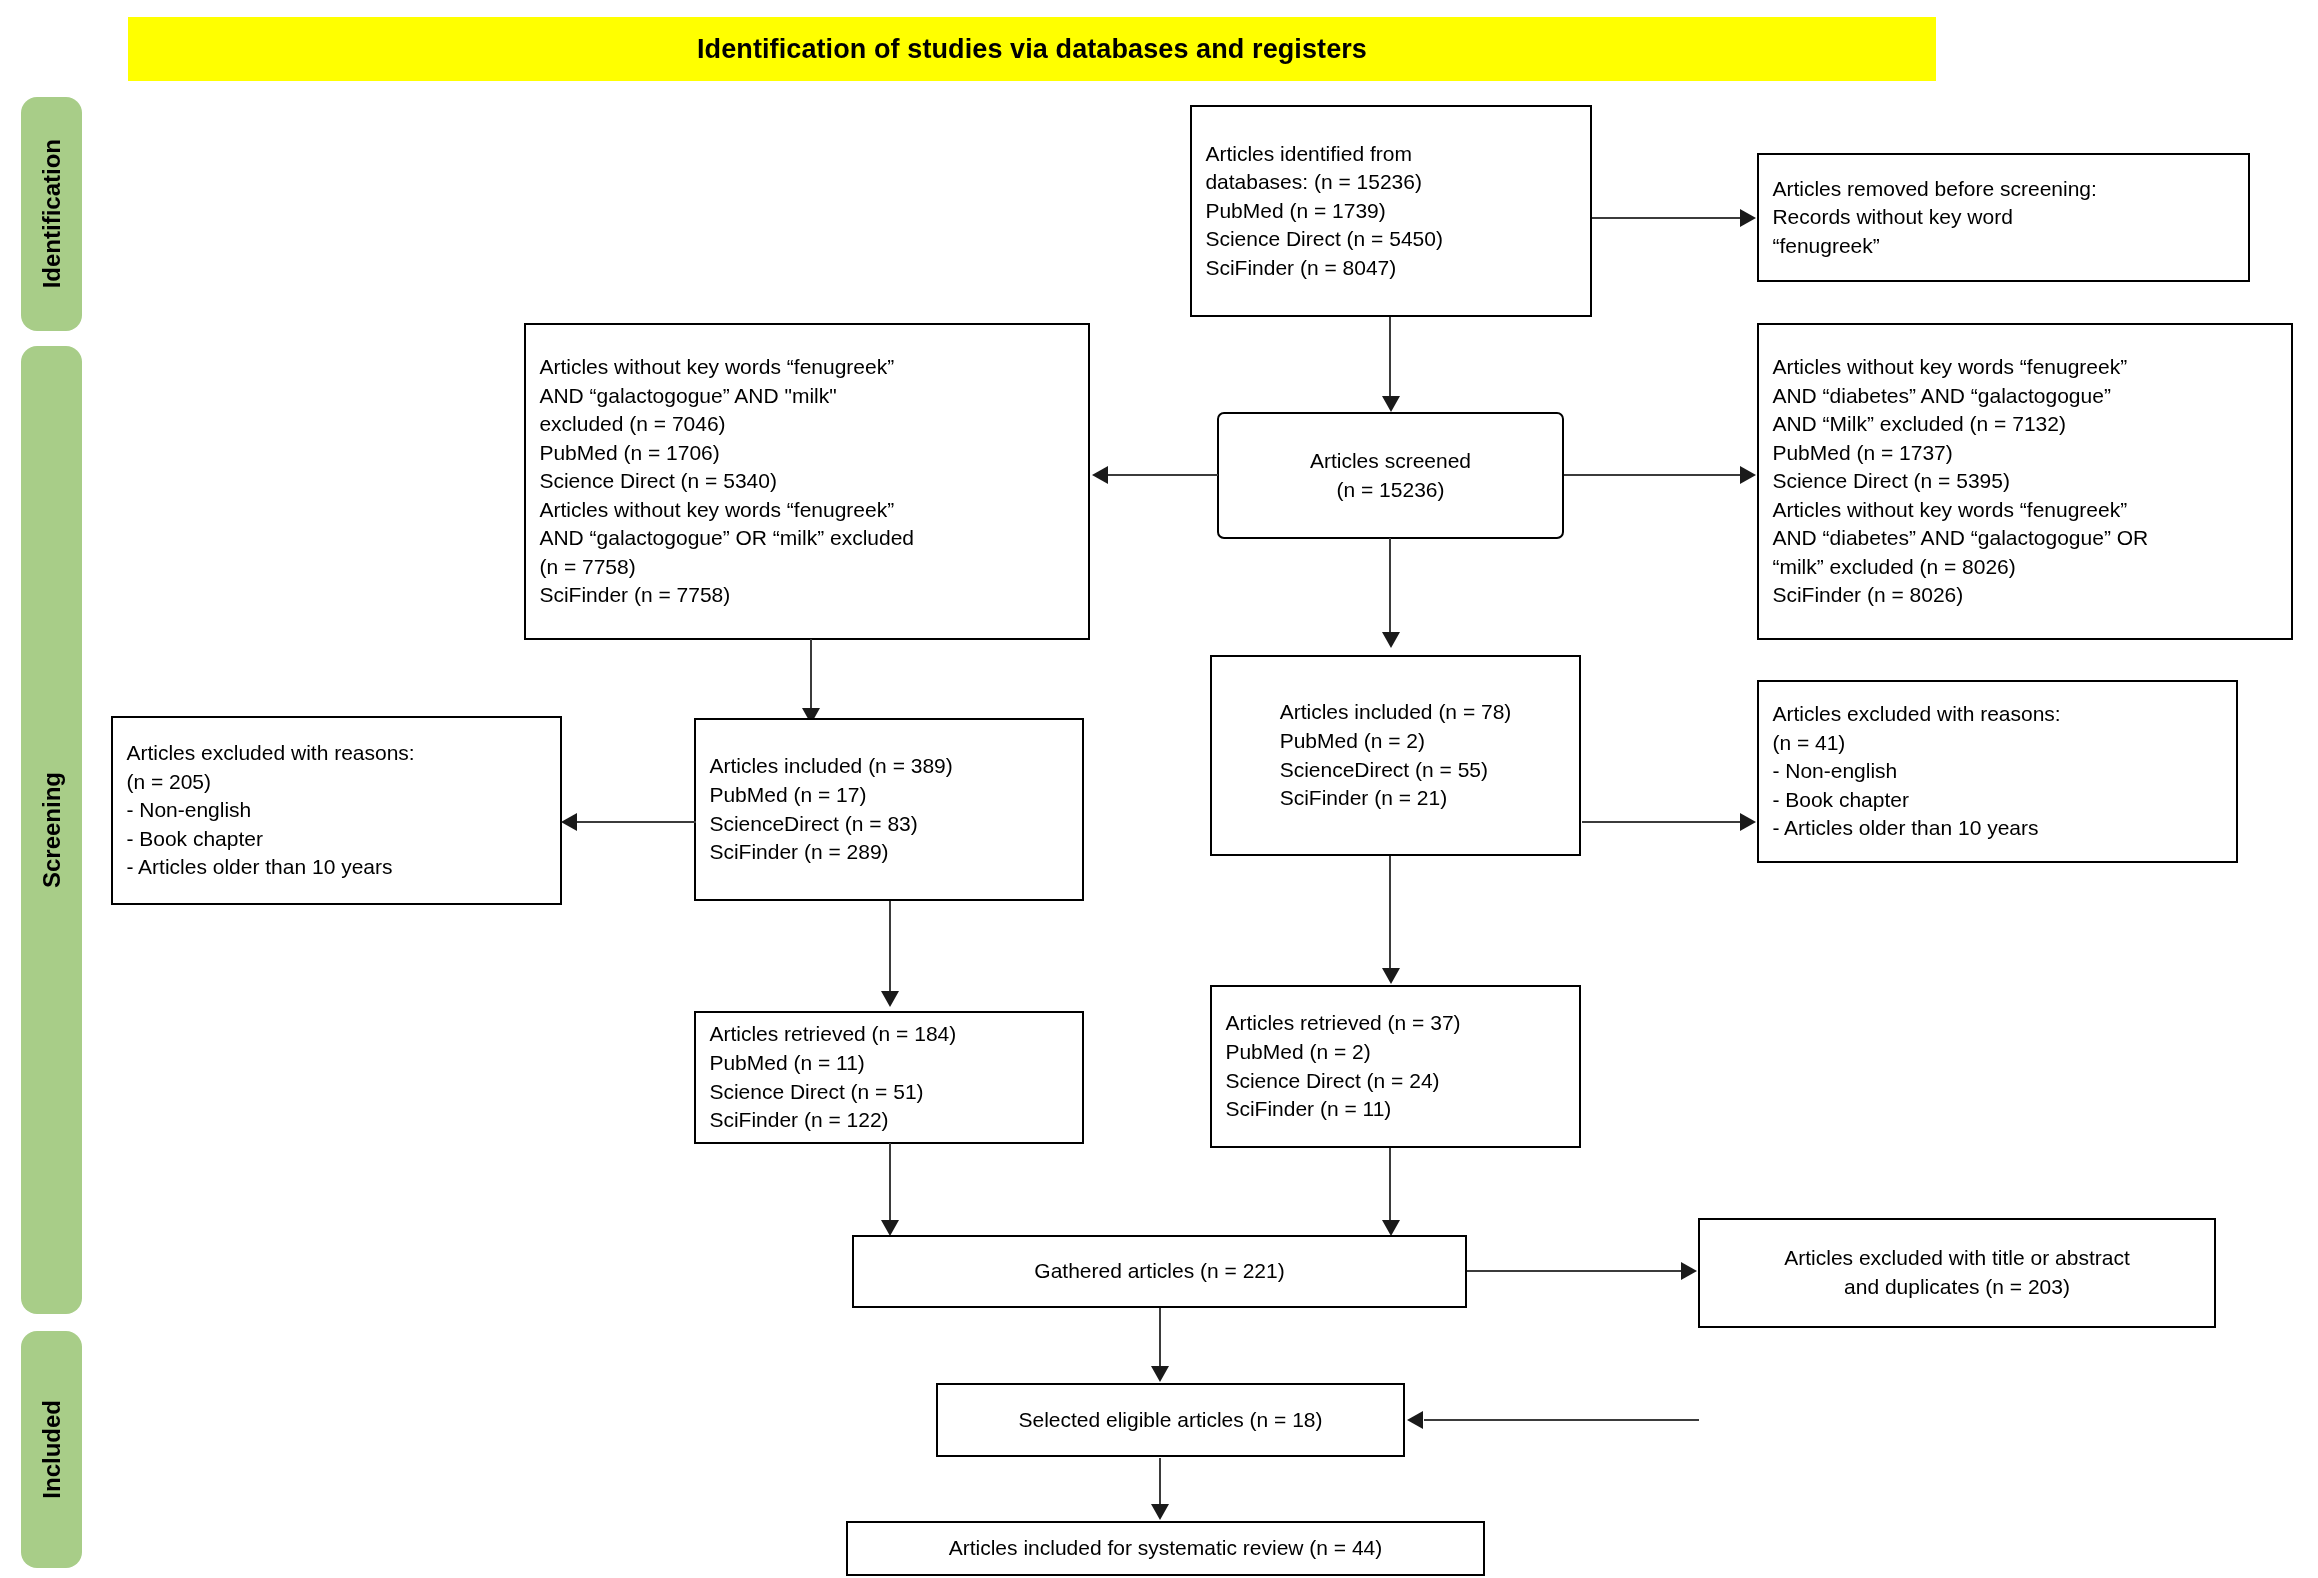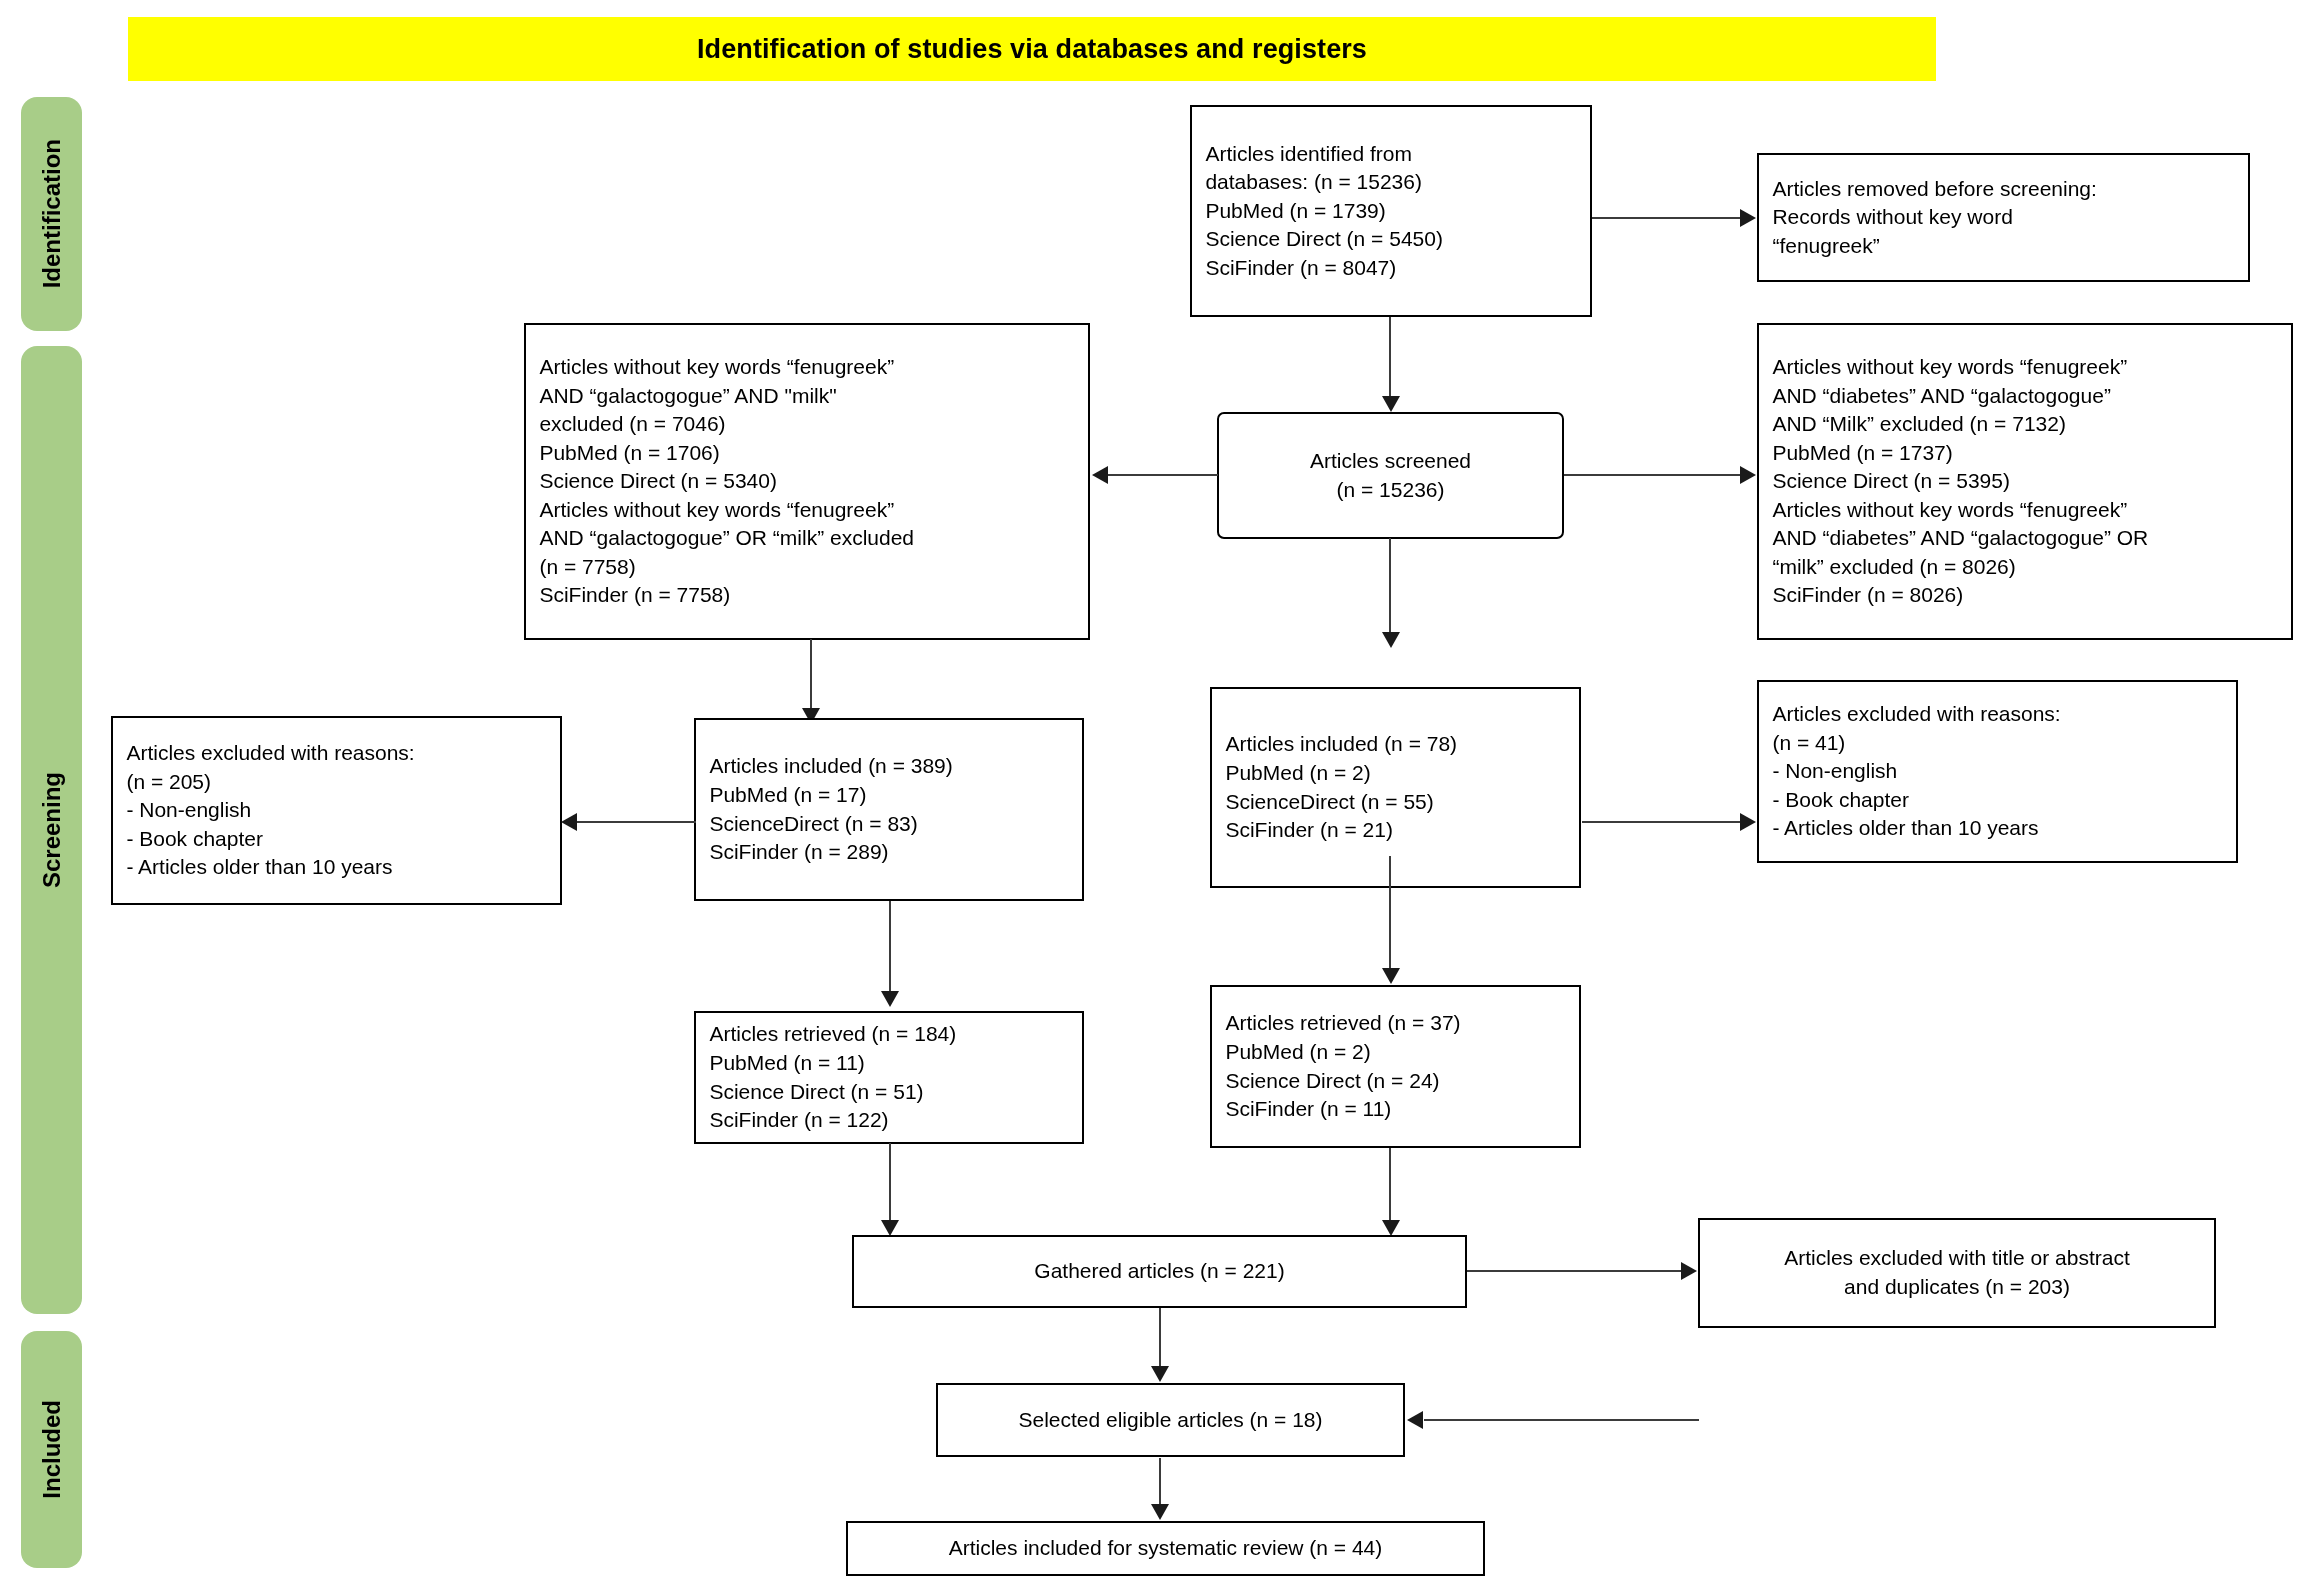--- a/index.html
+++ b/index.html
@@ -183,21 +183,21 @@
 - Articles older than 10 years</div>
   </div>
 
   <div class="box" style="left:694px; top:718px; width:390px; height:183px;">
     <div class="box-text">Articles included (n = 389)
 PubMed (n = 17)
 ScienceDirect (n = 83)
 SciFinder (n = 289)</div>
   </div>
 
-  <div class="box" style="left:1210px; top:687px; width:371px; height:201px;">
+  <div class="box" style="left:1210px; top:655px; width:371px; height:201px;align-items:center;">
     <div class="box-text">Articles included (n = 78)
 PubMed (n = 2)
 ScienceDirect (n = 55)
 SciFinder (n = 21)</div>
   </div>
 
   <div class="box" style="left:1757px; top:680px; width:481px; height:183px;">
     <div class="box-text">Articles excluded with reasons:
 (n = 41)
 - Non-english

